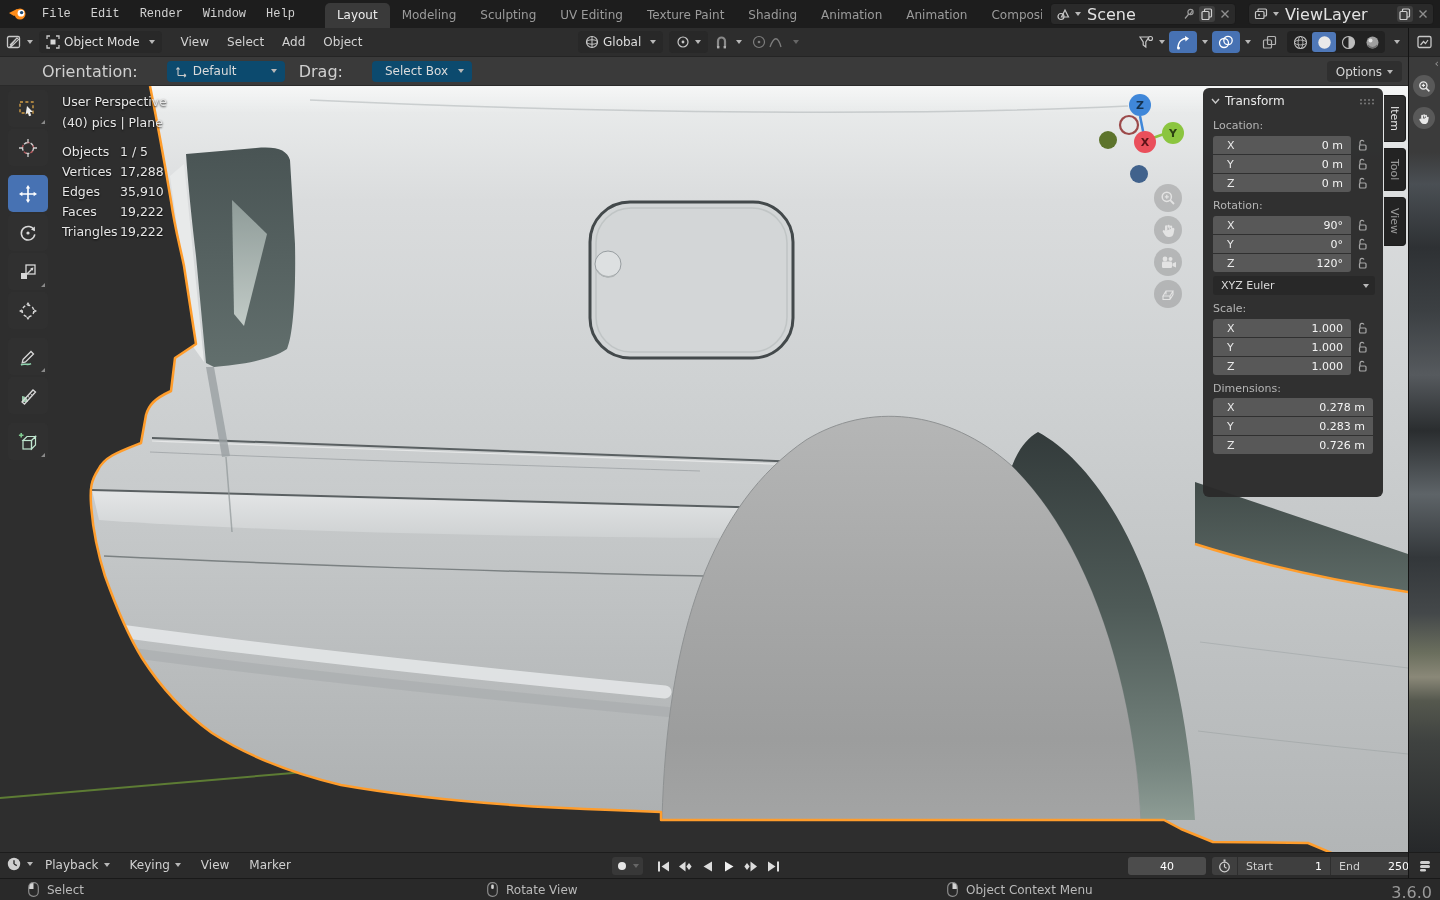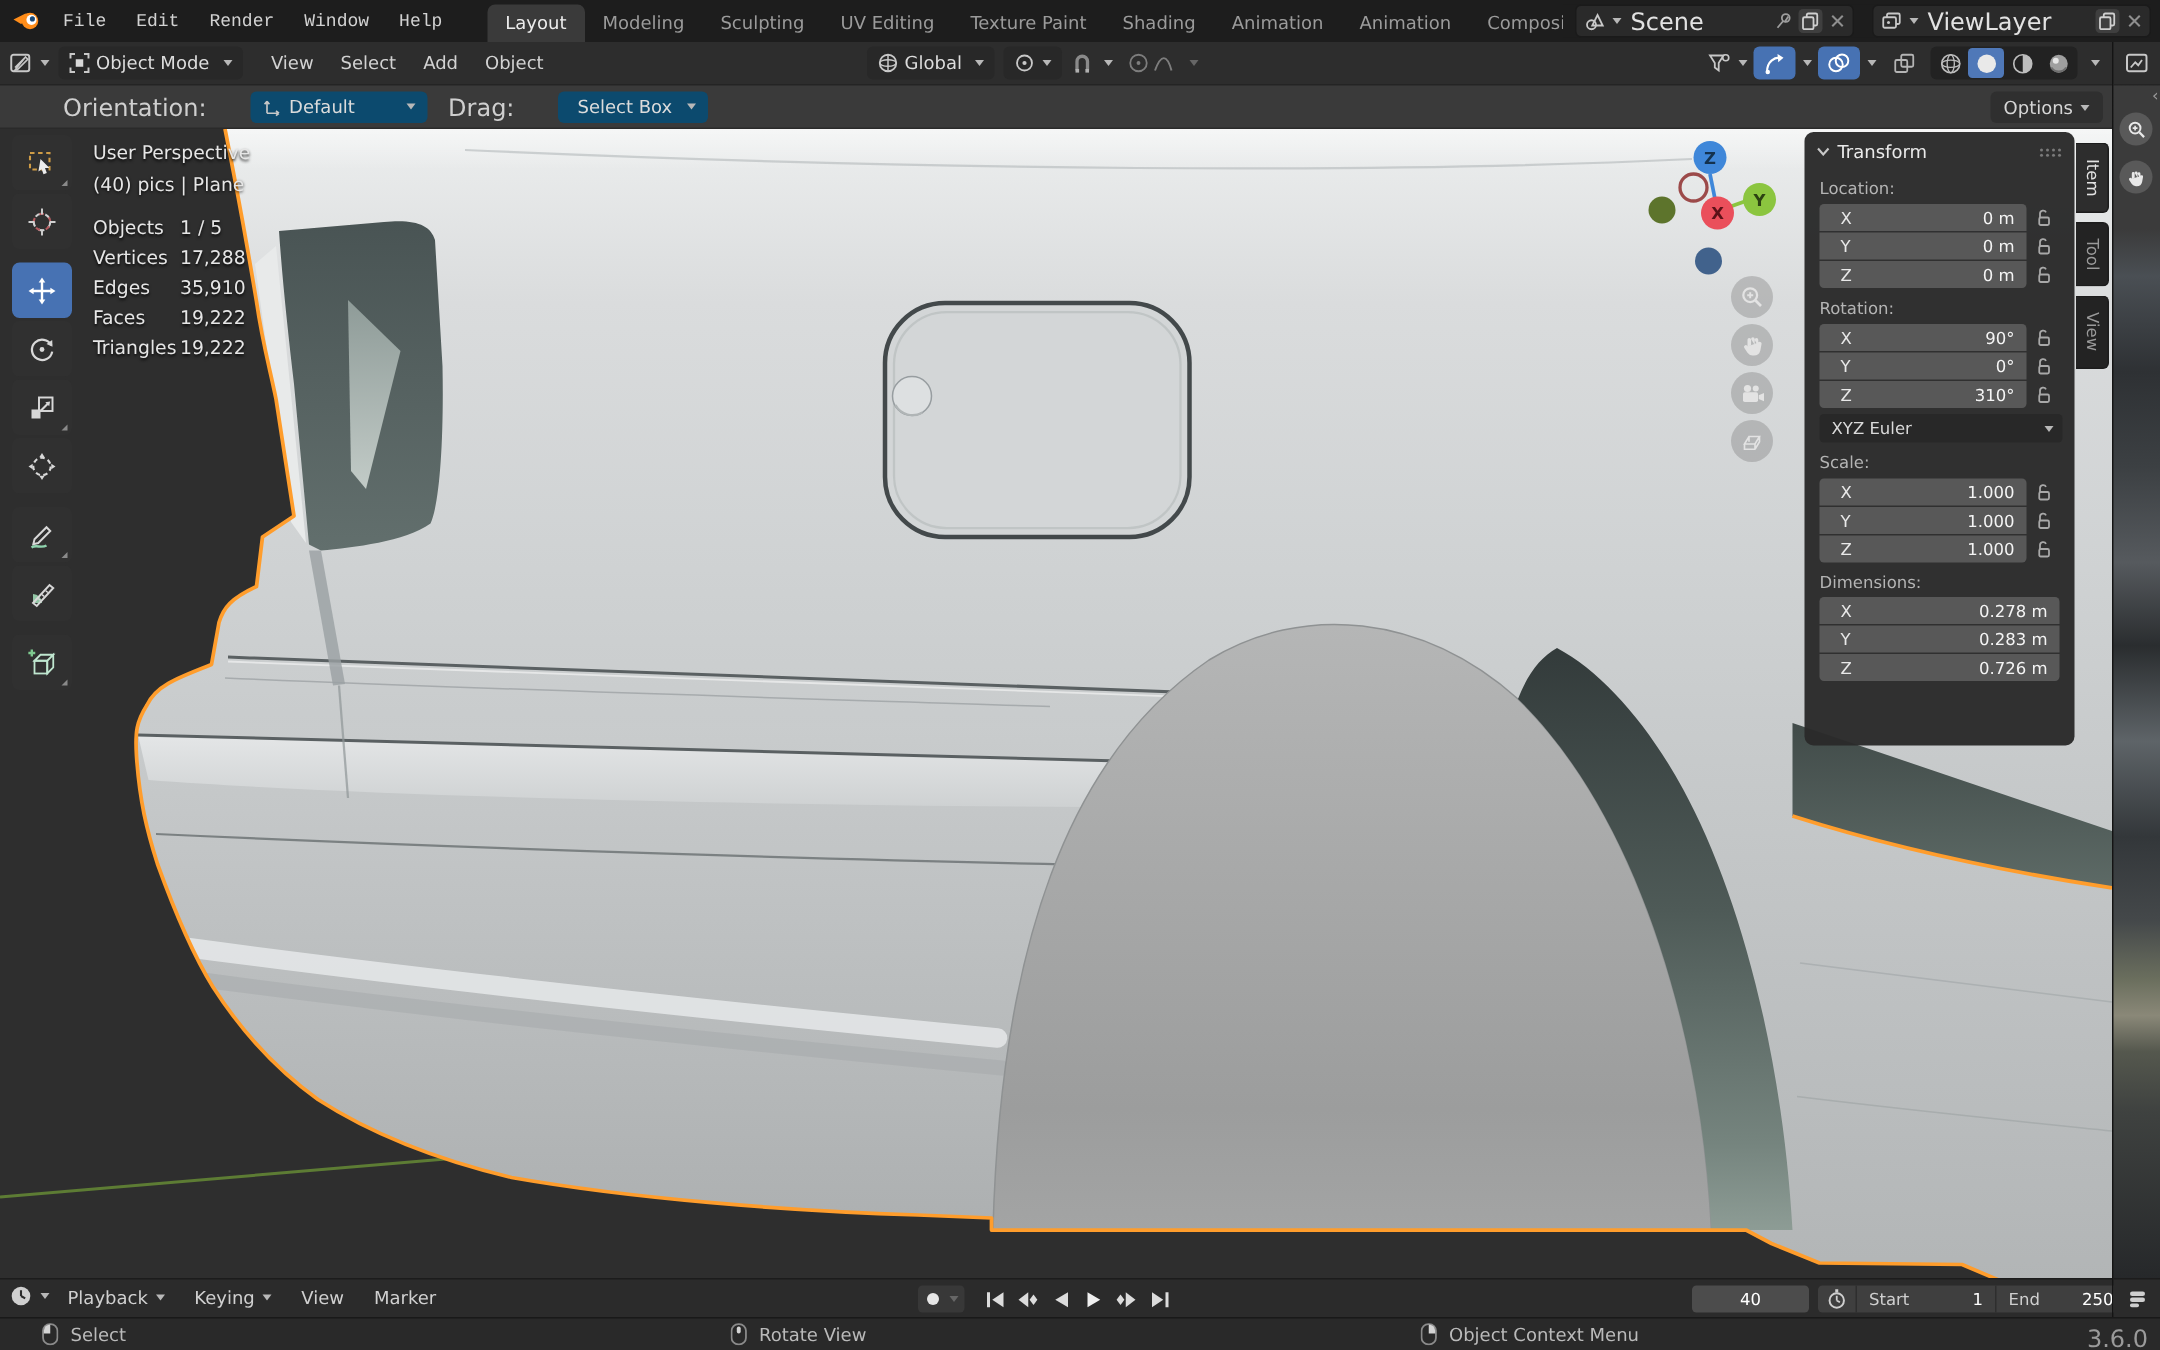--- a/index.html
+++ b/index.html
@@ -669,21 +669,21 @@
         <div class="np-row">
             <span class="axis">X</span>
             <span class="val">90°</span>
           </div>
         <div class="np-row">
             <span class="axis">Y</span>
             <span class="val">0°</span>
           </div>
         <div class="np-row">
             <span class="axis">Z</span>
-            <span class="val">310°</span>
+            <span class="val">120°</span>
           </div>
       </div>
       <div class="locks">
         <span class="lock">
             <svg width="11" height="12" viewBox="0 0 11 12">
               <path d="M3,6 V3.4 a2.1,2.1 0 0 1 4,-0.8" fill="none" stroke="#a8a8a8" stroke-width="1.2"></path>
               <rect x="2.5" y="6" width="6.5" height="5" rx="1" fill="none" stroke="#a8a8a8" stroke-width="1.2"></rect>
             </svg>
           </span>
         <span class="lock">

